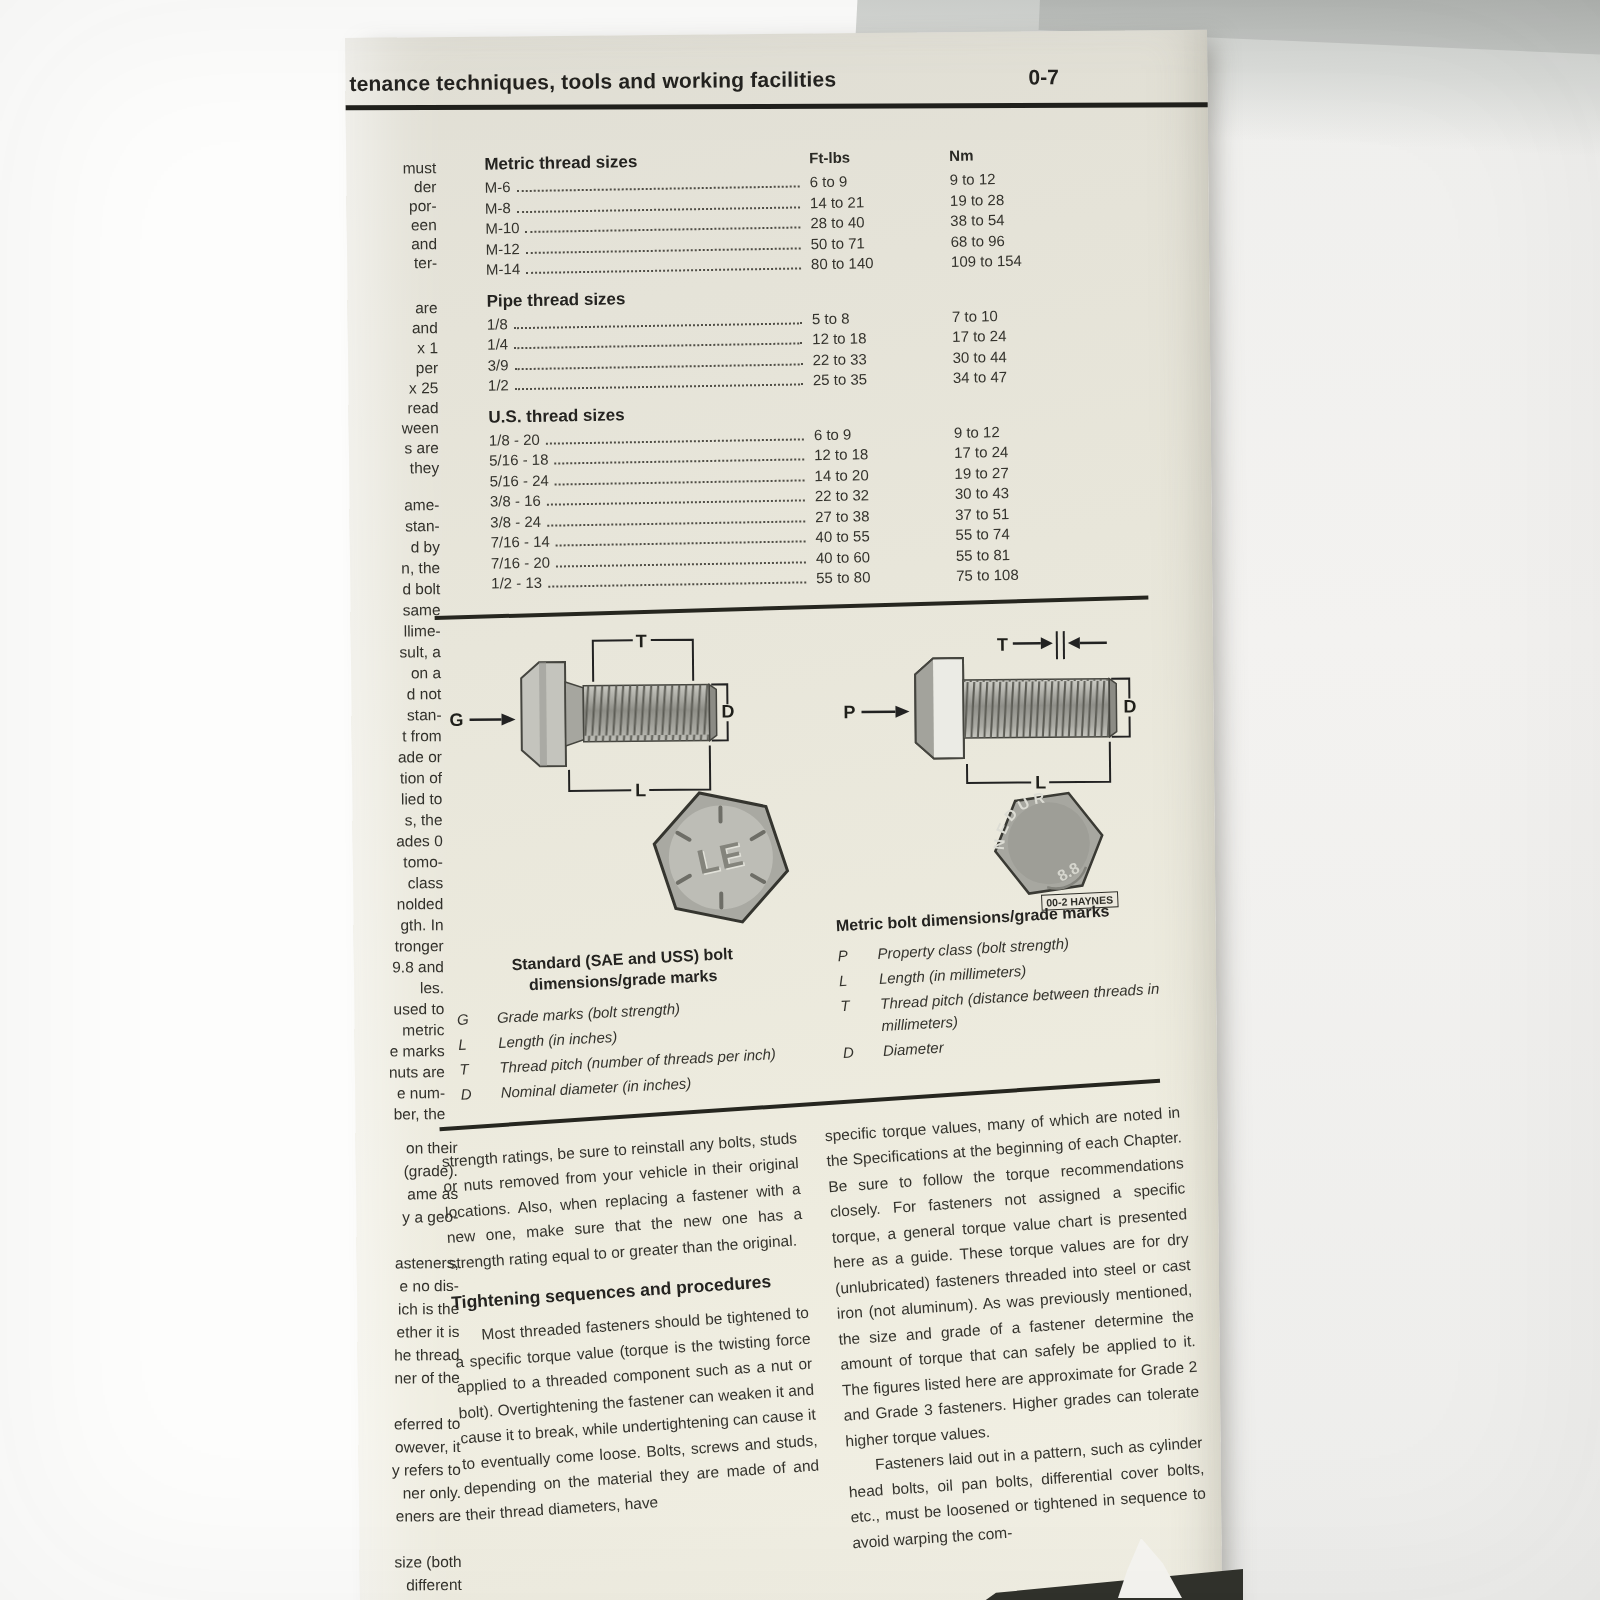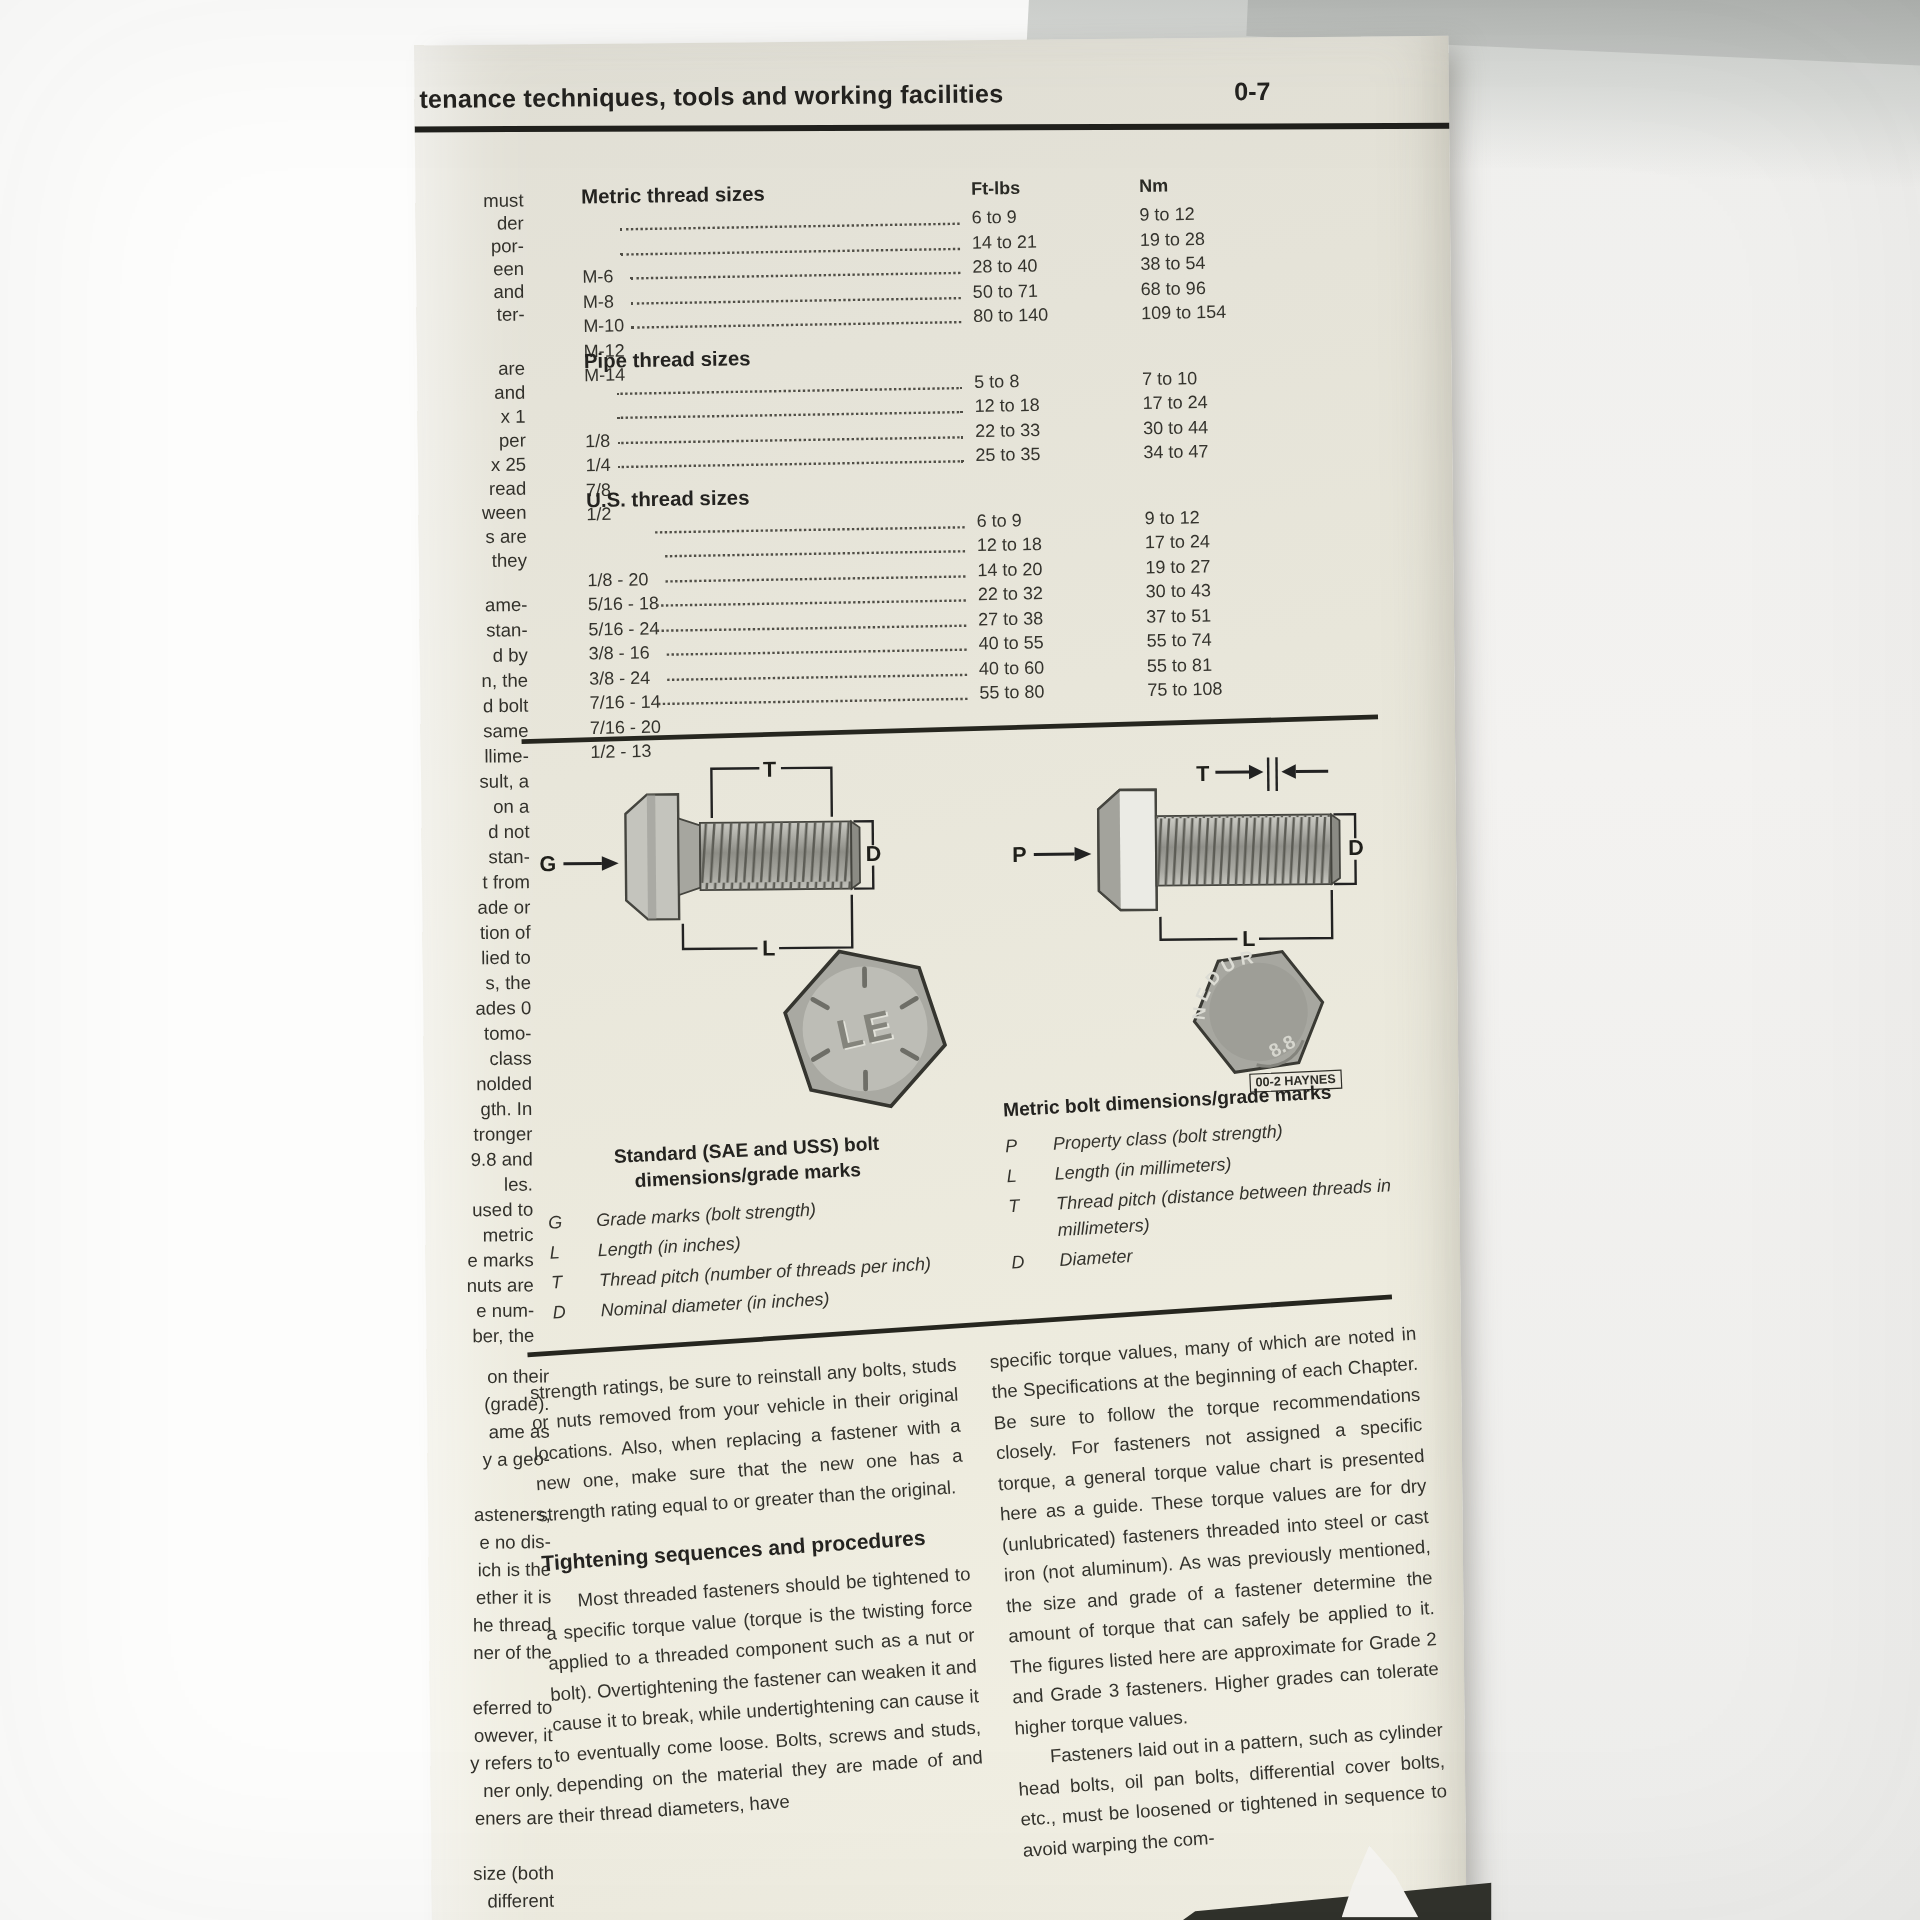--- a/index.html
+++ b/index.html
@@ -44,21 +44,21 @@
   
   .tables{position:absolute;left:138px;top:118px;width:604px;transform:rotate(-.4deg);
     transform-origin:top left;font-size:15px;color:#34332d;}
   .theading{font-size:17px;font-weight:bold;color:#242320;}
   .thead-row{display:flex;height:24px;align-items:flex-start;}
   .th-name{width:325px;flex:none;}
   .th-ft{width:140px;flex:none;font-weight:bold;font-size:15px;color:#2a2a25;}
   .th-nm{width:135px;flex:none;font-weight:bold;font-size:15px;color:#2a2a25;}
   .tgap{height:10px;}
   .trow{display:flex;height:20.5px;align-items:flex-start;}
-  .tname{flex:none;white-space:nowrap;margin-top:44px;}
+  .tname{flex:none;white-space:nowrap;}
   .dots{flex:1;border-bottom:2px dotted #504e46;margin:0 10px 5px 6px;height:12px;}
   .tft{width:140px;flex:none;}
   .tnm{width:135px;flex:none;}
   .trow-wrap{width:465px;display:flex;flex:none;}
   .lead{display:flex;flex:1;}
 
   
   .fig-rule-top{position:absolute;left:84px;top:572px;width:714px;height:3.5px;background:#26261f;
     transform:rotate(-1.1deg);}
 
@@ -341,21 +341,21 @@
               <span class="dots"></span>
             </span>
             <span class="tft">12 to 18</span>
           </span>
         <span class="tnm">17 to 24</span>
       </div>
 
       <div class="trow">
         <span class="trow-wrap">
             <span class="lead">
-              <span class="tname">7/8</span>
+              <span class="tname">3/9</span>
               <span class="dots"></span>
             </span>
             <span class="tft">22 to 33</span>
           </span>
         <span class="tnm">30 to 44</span>
       </div>
 
       <div class="trow">
         <span class="trow-wrap">
             <span class="lead">

